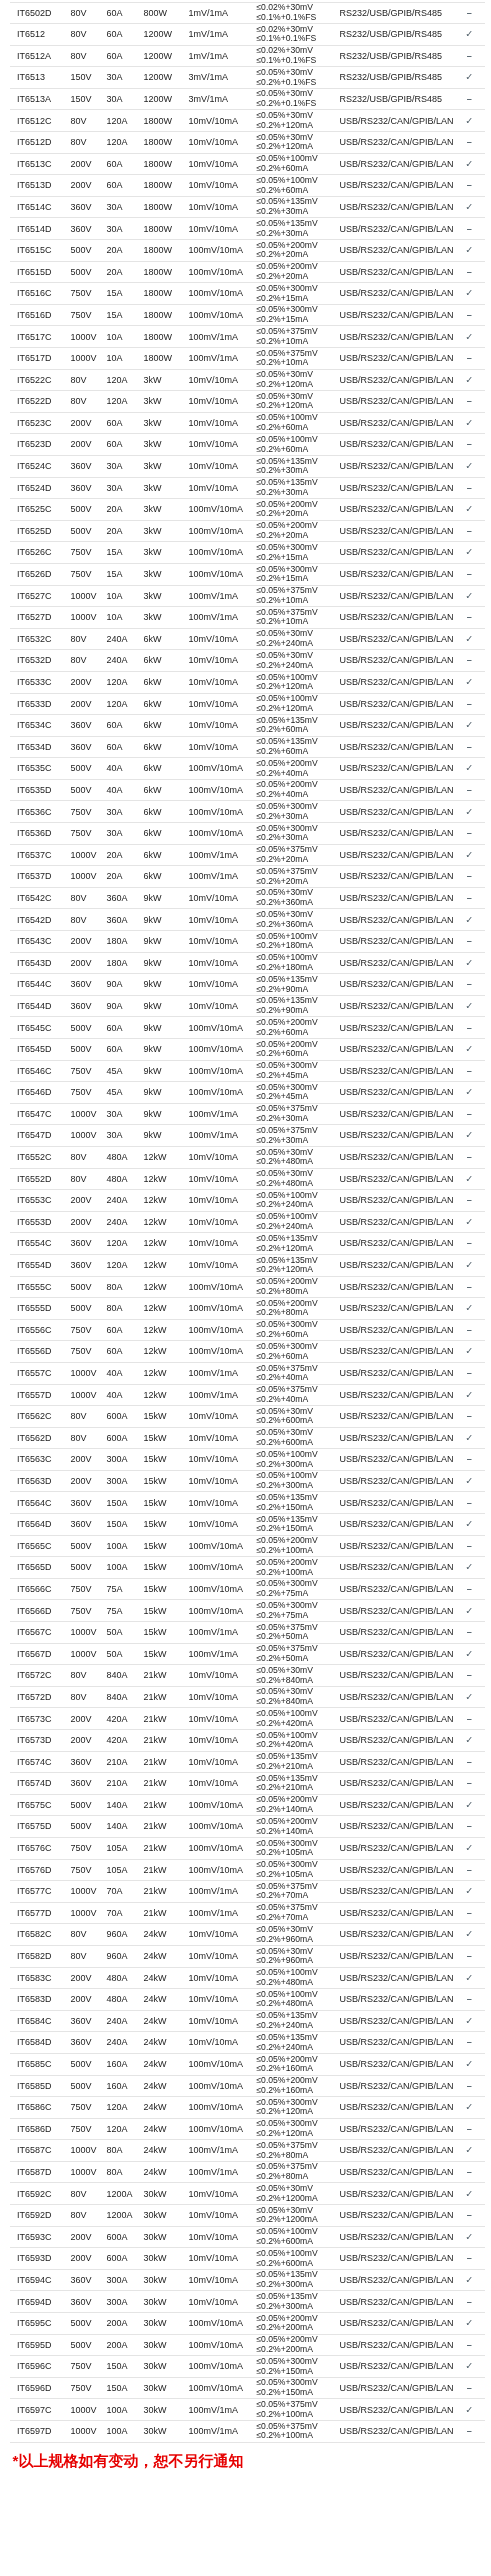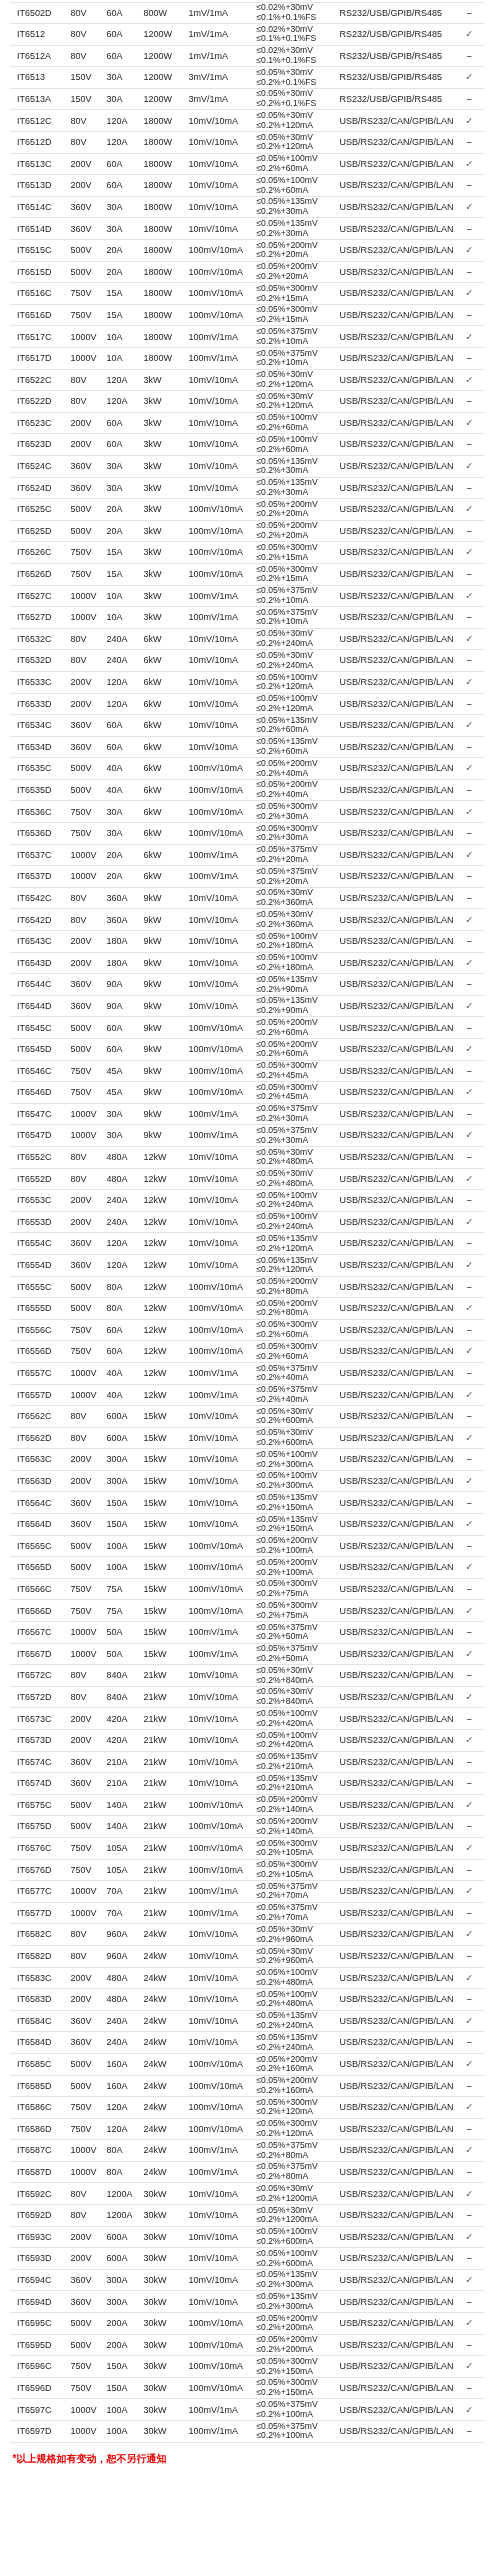--- a/index.html
+++ b/index.html
@@ -38,21 +38,21 @@
     text-align: center;
     padding-right: 4.5px;
     color: var(--mark);
   }
   .cell.mark.check { font-size: 9.7px; font-weight: 400; }
   .cell.mark.dash  { font-size: 9px; font-weight: 700; }
   .footnote {
     margin: 9.7px 0 0 12.6px;
     color: var(--note);
     font-weight: 700;
-    font-size: 10px;
+    font-size: 15px;
   }
 </style>
 </head>
 <body>
 
 <div class="spec-table">
   <div class="row">
     <div class="cell model">IT6502D</div>
     <div class="cell">80V</div>
     <div class="cell">60A</div>

